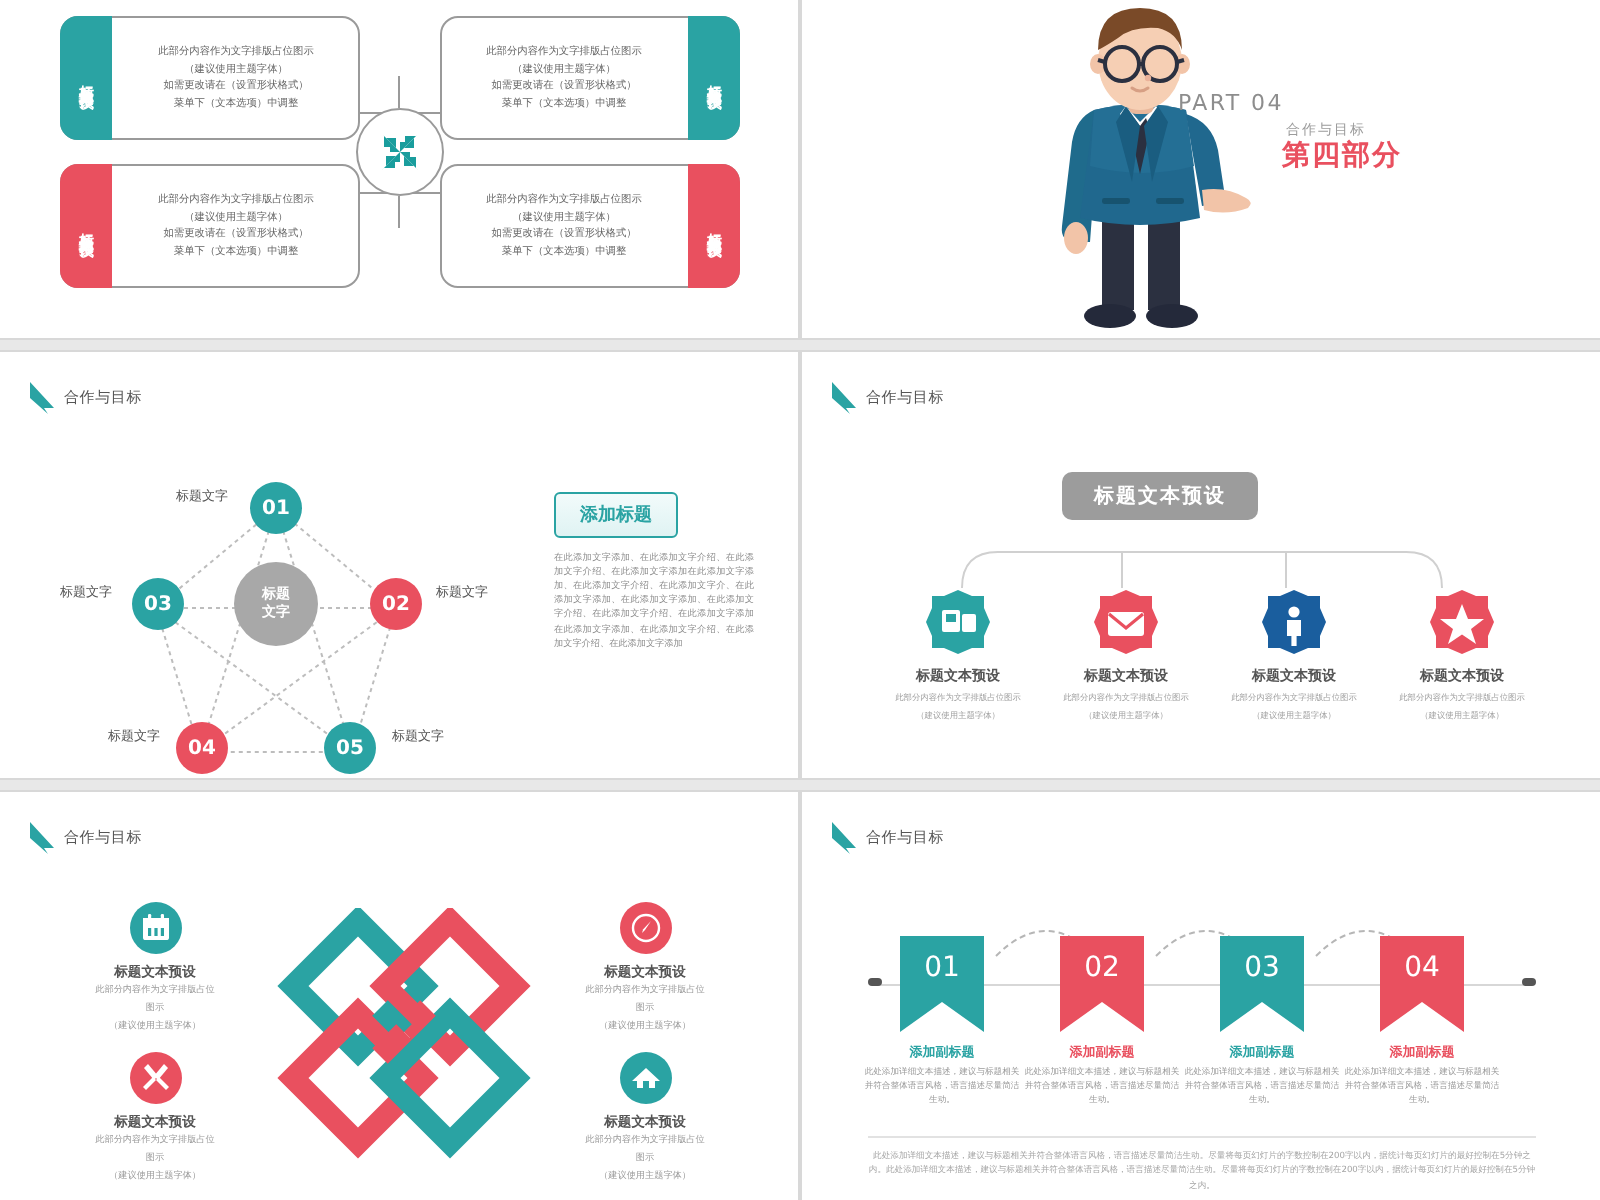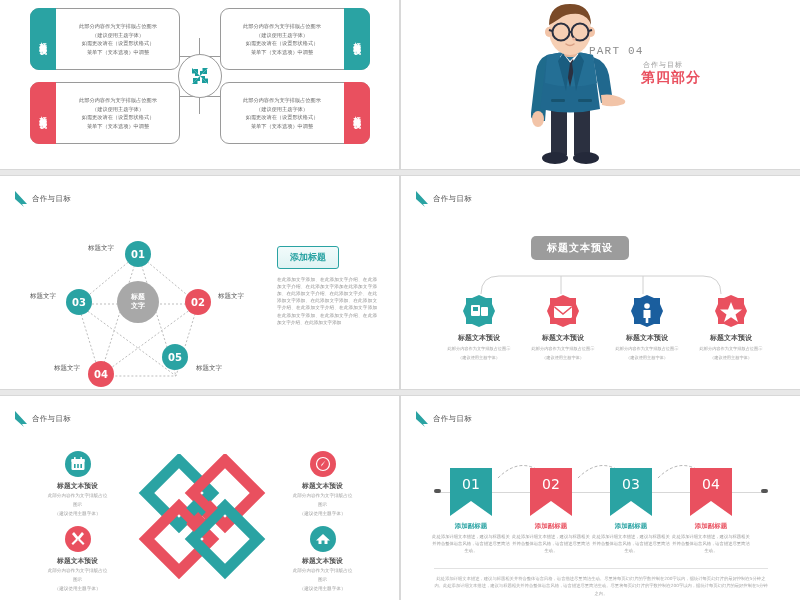--- a/index.html
+++ b/index.html
@@ -224,21 +224,21 @@
     <circle cx="60" cy="29" r="8.5" fill="none" stroke="#2b3040" stroke-width="2"></circle>
     <circle cx="79" cy="29" r="8.5" fill="none" stroke="#2b3040" stroke-width="2"></circle>
     <line x1="68.5" y1="29" x2="70.5" y2="29" stroke="#2b3040" stroke-width="2"></line>
     <line x1="51.5" y1="28" x2="48" y2="27" stroke="#2b3040" stroke-width="2"></line>
     <line x1="87.5" y1="28" x2="91" y2="27" stroke="#2b3040" stroke-width="2"></line>
 
     <path d="M65 41 q4 3 8 0" stroke="#d79f84" stroke-width="1.5" fill="none" stroke-linecap="round"></path>
     <circle cx="73" cy="36" r="1.6" fill="#eab29a"></circle>
   </svg>
 
-  <div class="part-no" style="left:188px; top:45px;font-family:Liberation Mono, monospace;">PART 04</div>
+  <div class="part-no" style="left:188px; top:45px;">PART 04</div>
   <div class="part-cn" style="left:240px; top:41px;margin-top:28px;">第四部分</div>
   <div class="part-sub" style="left:242px; top:60px;">合作与目标</div>
 </div>
 
 <div class="sheet" id="s3">
   <div class="slide-head">
     <svg class="bolt" viewBox="0 0 14 18">
       <path d="M1 1 L13 14 L8 14 L10 17 L1 9 Z" fill="#2aa3a3"></path>
     </svg>
     <span class="slide-head-label">合作与目标</span>
@@ -271,21 +271,21 @@
   <div class="node" style="left:66px; top:113px; background:#2aa3a3;">
       <span>03</span>
     </div>
   <div class="node-lbl" style="left:30px; top:116px;">标题文字</div>
 
   <div class="node" style="left:88px; top:185px; background:#e9505f;">
       <span>04</span>
     </div>
   <div class="node-lbl" style="left:54px; top:188px;">标题文字</div>
 
-  <div class="node" style="left:162px; top:168px; background:#2aa3a3;text-align:center;">
+  <div class="node" style="left:162px; top:185px; background:#2aa3a3;text-align:center;">
       <span>05</span>
     </div>
   <div class="node-lbl" style="left:196px; top:188px;">标题文字</div>
 
   <div class="add-title-box" style="left:277px; top:70px;">添加标题</div>
   <div class="para" style="left:277px; top:100px; width:100px;">在此添加文字添加、在此添加文字介绍、在此添加文字介绍、在此添加文字添加在此添加文字添加、在此添加文字介绍、在此添加文字介、在此添加文字添加、在此添加文字添加、在此添加文字介绍、在此添加文字介绍、在此添加文字添加在此添加文字添加、在此添加文字介绍、在此添加文字介绍、在此添加文字添加</div>
 </div>
 
 <div class="sheet" id="s4">
   <div class="slide-head">

